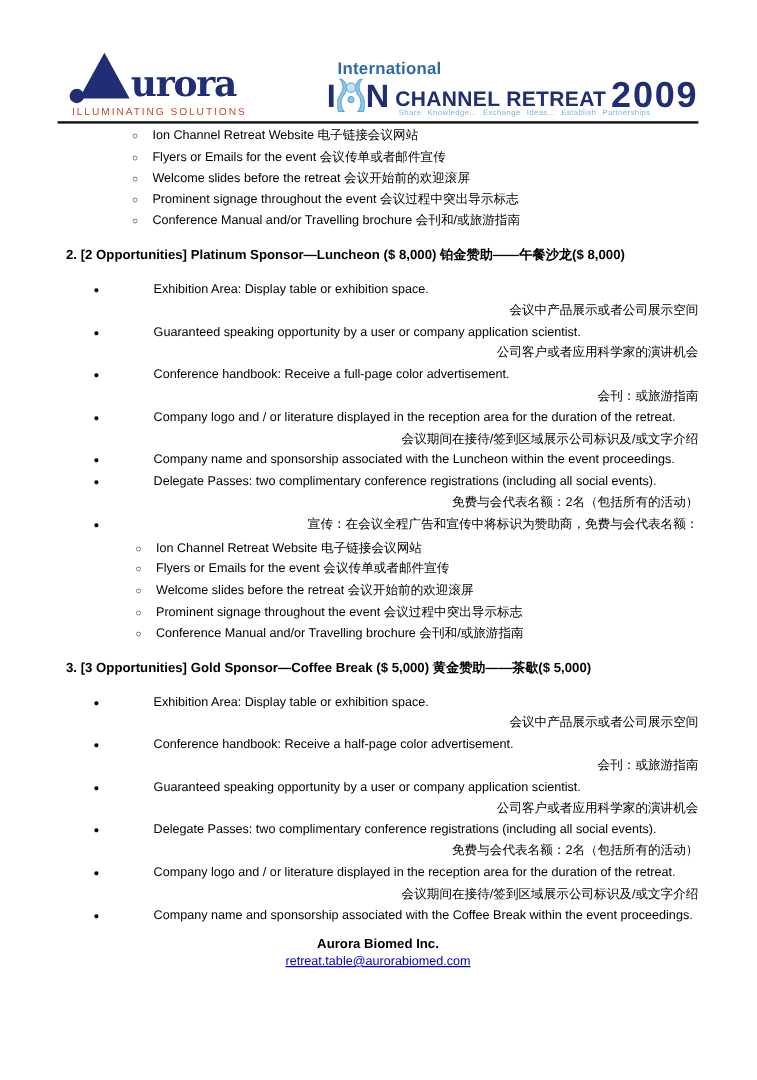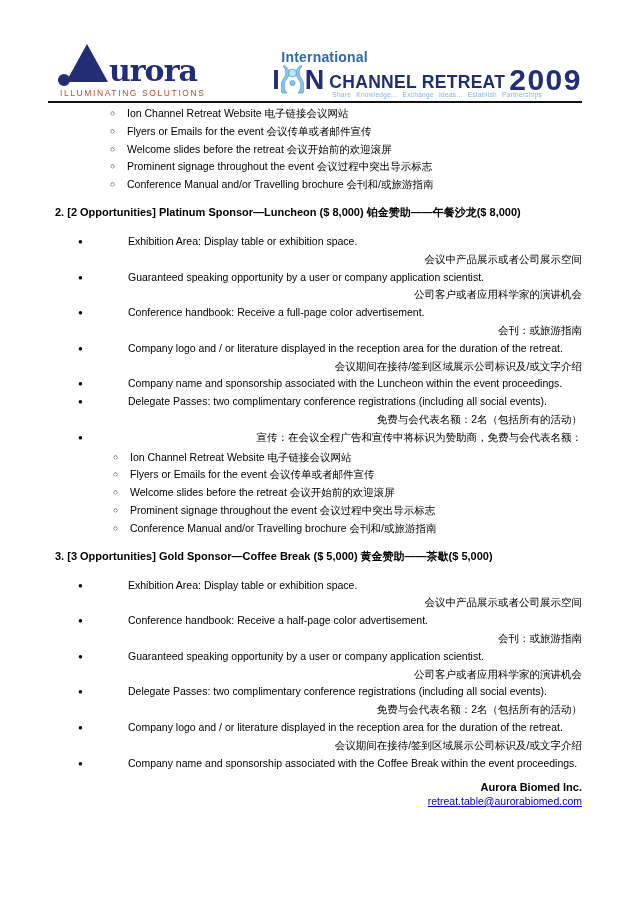--- a/index.html
+++ b/index.html
@@ -59,21 +59,21 @@
   .sub-text { white-space:nowrap; }
 
   .section-heading { font-size:11px; font-weight:bold; margin:11px 0 13px 7px; }
   .bullet { display:flex; }
   .bullet-marker { flex:none; width:22px; margin-left:30px; font-size:8px; line-height:17.8px; color:#000; }
   .bullet-body { flex:1; line-height:17.8px; }
   .bullet-en { text-align:justify;padding-left:28px; }
   .bullet-zh { text-align:right; }
 
   
-  .doc-footer { margin-top:9px; text-align:right; line-height:13.5px; }
+  .doc-footer { margin-top:9px; text-align:center; line-height:13.5px; }
   .footer-company { font-weight:bold; font-size:11px; }
   .footer-link { display:block; color:var(--link); text-decoration:underline; font-size:10.5px; }
 </style>
 </head>
 <body>
 
 <div class="page">
 
   <header class="doc-header">
     <div class="aurora-logo">

